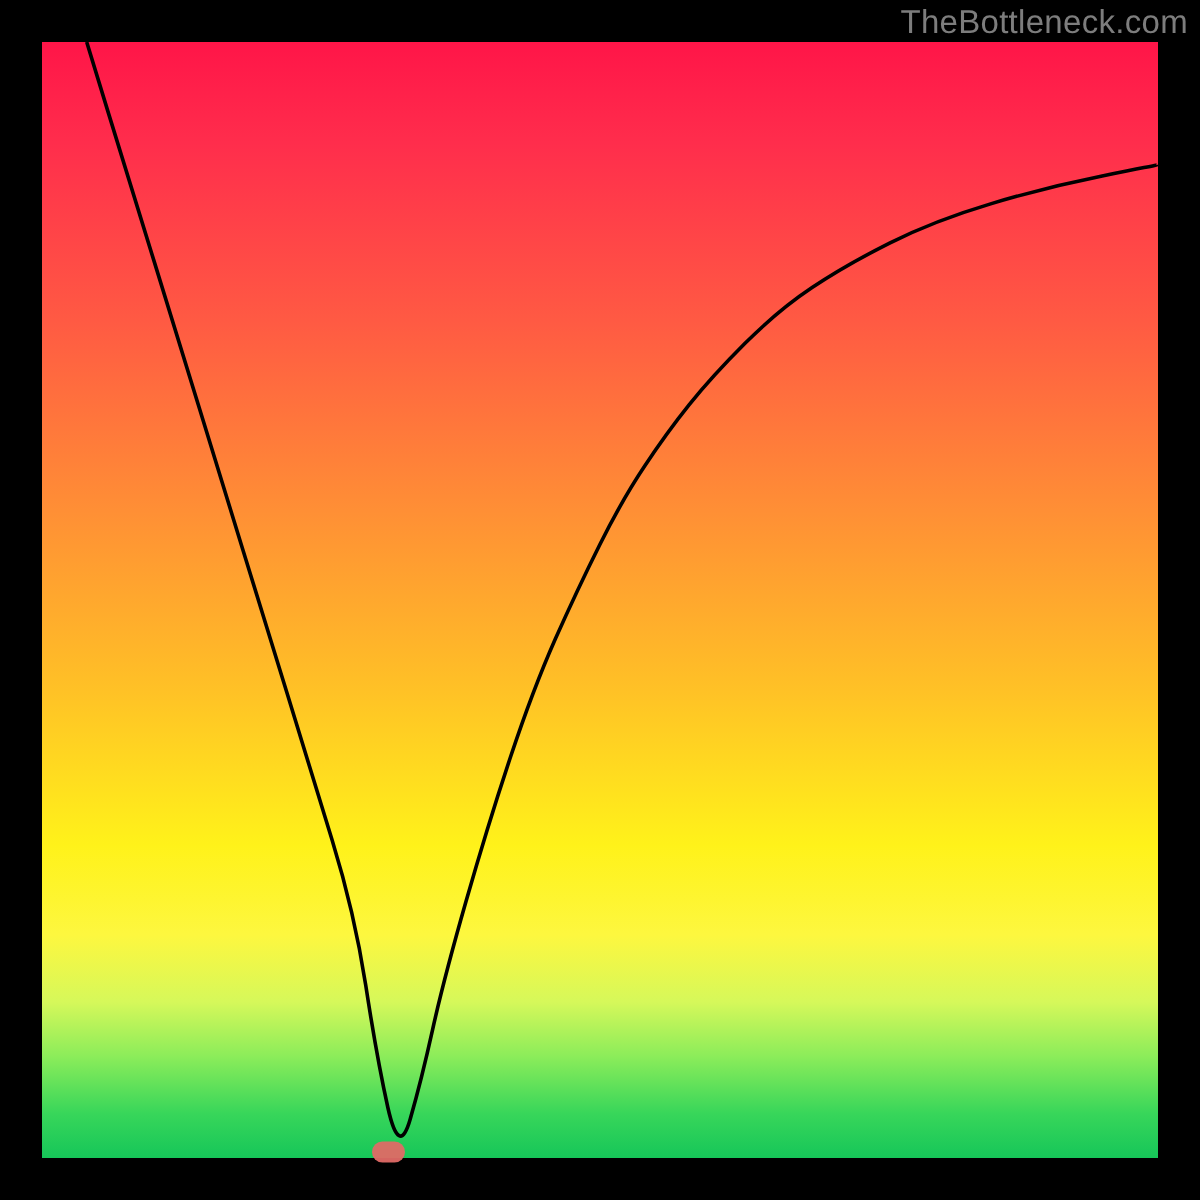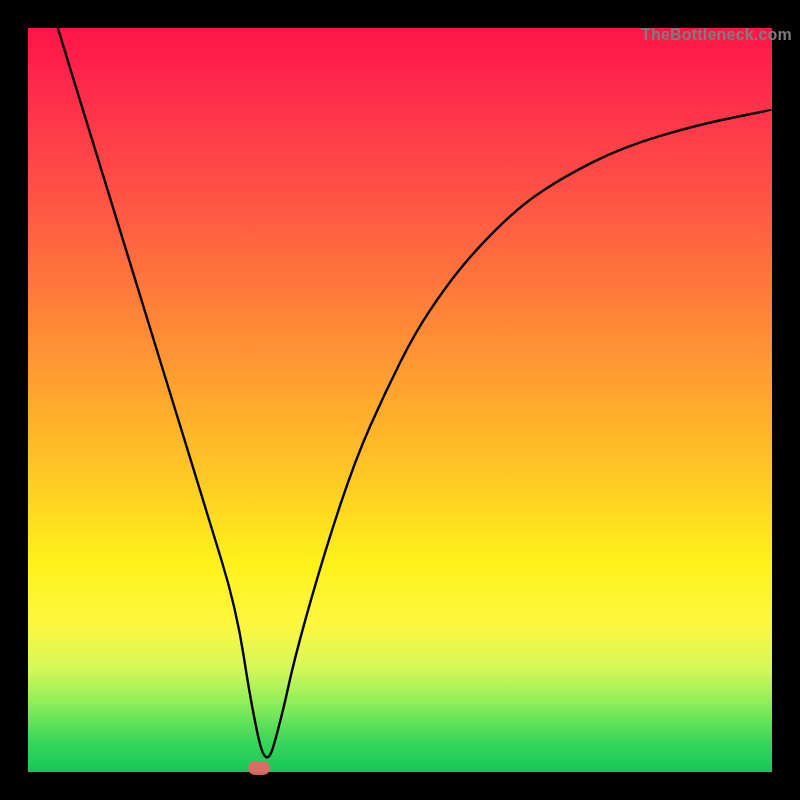--- a/index.html
+++ b/index.html
@@ -36,24 +36,23 @@
       #8aec5a 91%,
       #38d65a 96%,
       #16c659 100%
     );
   }
   .watermark {
     position: absolute;
     top: 2px;
     right: 8px;
     color: #7d7d7d;
-    font-size: 16px;
-    font-weight: 700;
+    font-size: 22px;
+    font-weight: 400;
     letter-spacing: 0.2px;
-    margin-top: 24px;
   }
   svg.curve {
     position: absolute;
     inset: 0;
   }
   .marker {
     position: absolute;
     width: 22px;
     height: 14px;
     border-radius: 7px;

